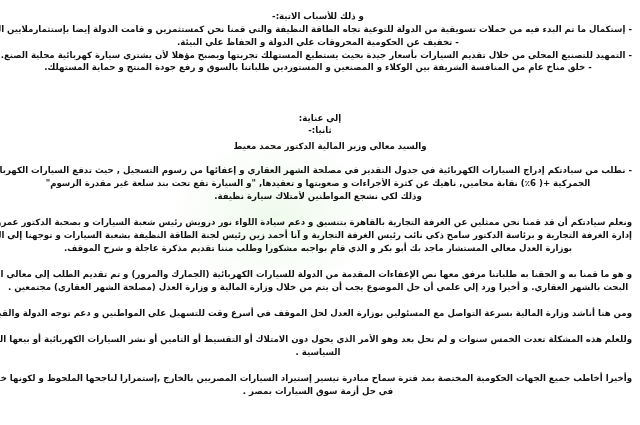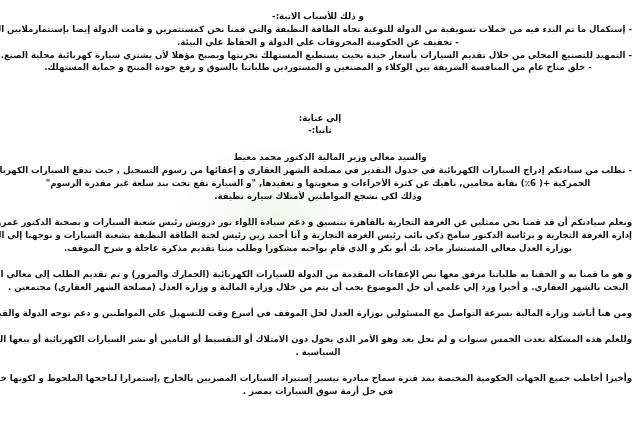--- a/index.html
+++ b/index.html
@@ -62,21 +62,21 @@
 
   <div class="bullets">
     <div class="line" style="top:24px;">- إستكمال ما تم البدء فيه من حملات تسويقية من الدولة للتوعية تجاه الطاقة النظيفة والتي قمنا نحن كمستثمرين و قامت الدولة إيضا بإستثمارملايين الجنيهات فيها.</div>
     <div class="line" style="top:37px;">- تخفيف عن الحكومية المحروقات علي الدولة و الحفاظ علي البيئة.</div>
     <div class="line" style="top:50px;">- التمهيد للتصنيع المحلي من خلال تقديم السيارات بأسعار جيدة بحيث يستطيع المستهلك تجربتها ويصبح مؤهلا لأن يشتري سيارة كهربائية محلية الصنع.</div>
     <div class="line" style="top:62px;">- خلق مناخ عام من المنافسة الشريفة بين الوكلاء و المصنعين و المستوردين طلباتنا بالسوق و رفع جودة المنتج و حماية المستهلك.</div>
   </div>
 
   <div class="line center" style="top:101px;margin-top:24px;">ثانيا:-</div>
   <div class="line center" style="top:113px;">إلي عناية:</div>
-  <div class="line center" style="top:152px;padding-left:20px;">والسيد معالي وزير المالية الدكتور محمد معيط</div>
+  <div class="line center" style="top:141px;padding-left:20px;">والسيد معالي وزير المالية الدكتور محمد معيط</div>
 
   <div>
     <div class="line" style="top:165px;">- نطلب من سيادتكم  إدراج السيارات الكهربائية في جدول التقدير في مصلحة الشهر العقاري و إعفائها من رسوم التسجيل , حيث تدفع السيارات الكهربائية الأن (٢٪) من القيمة</div>
     <div class="line" style="top:178px;">الجمركية +( 6٪) نقابة محامين, ناهيك عن كثرة الأجراءات و صعوبتها و تعقيدها, "و السيارة تقع تحت بند سلعة غير مقدرة الرسوم"</div>
     <div class="line" style="top:191px;">وذلك لكي نشجع المواطنين لأمتلاك سيارة نظيفة.</div>
   </div>
 
   <div>
     <div class="line" style="top:217px;">ونعلم سيادتكم أن قد قمنا نحن ممثلين عن الغرفة التجارية بالقاهرة بتنسيق و دعم سيادة اللواء نور درويش رئيس شعبة السيارات و بصحبة الدكتور عمرو سليمان عضو مجلس</div>
     <div class="line" style="top:230px;">إدارة الغرفة التجارية و برئاسة الدكتور سامح ذكي نائب رئيس الغرفة التجارية و آنا أحمد زين رئيس لجنة الطاقة النظيفة بشعبة السيارات و توجهنا إلي السيد رئيس المكتب الفني</div>

